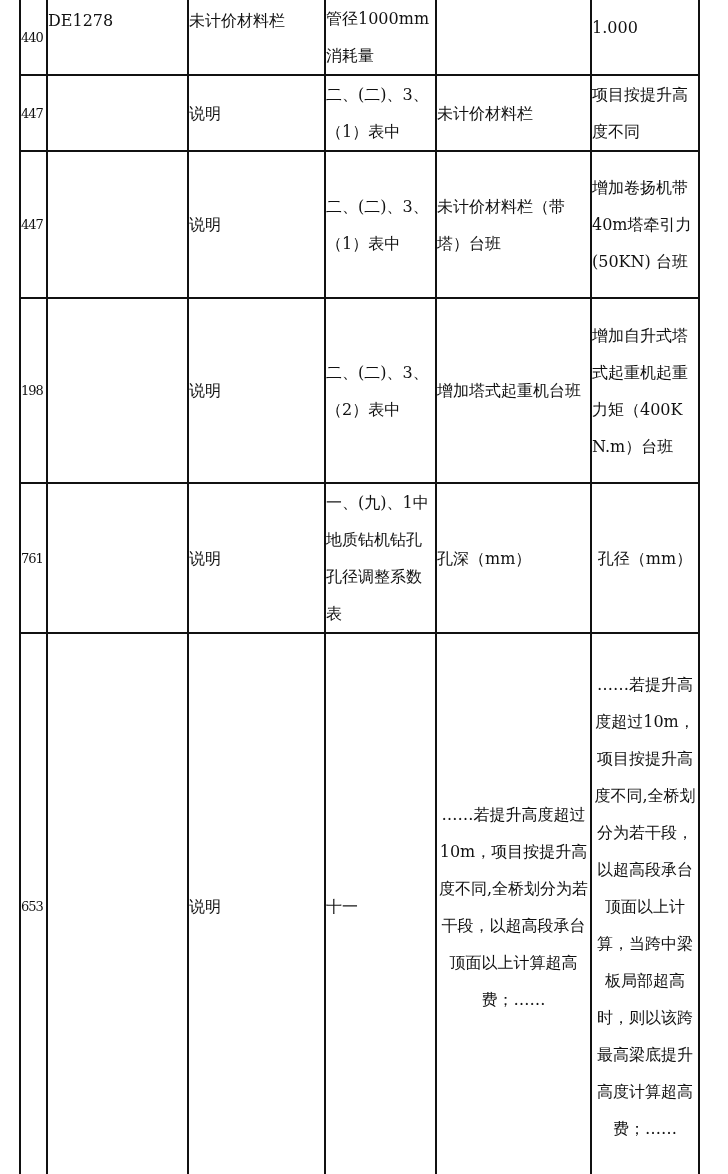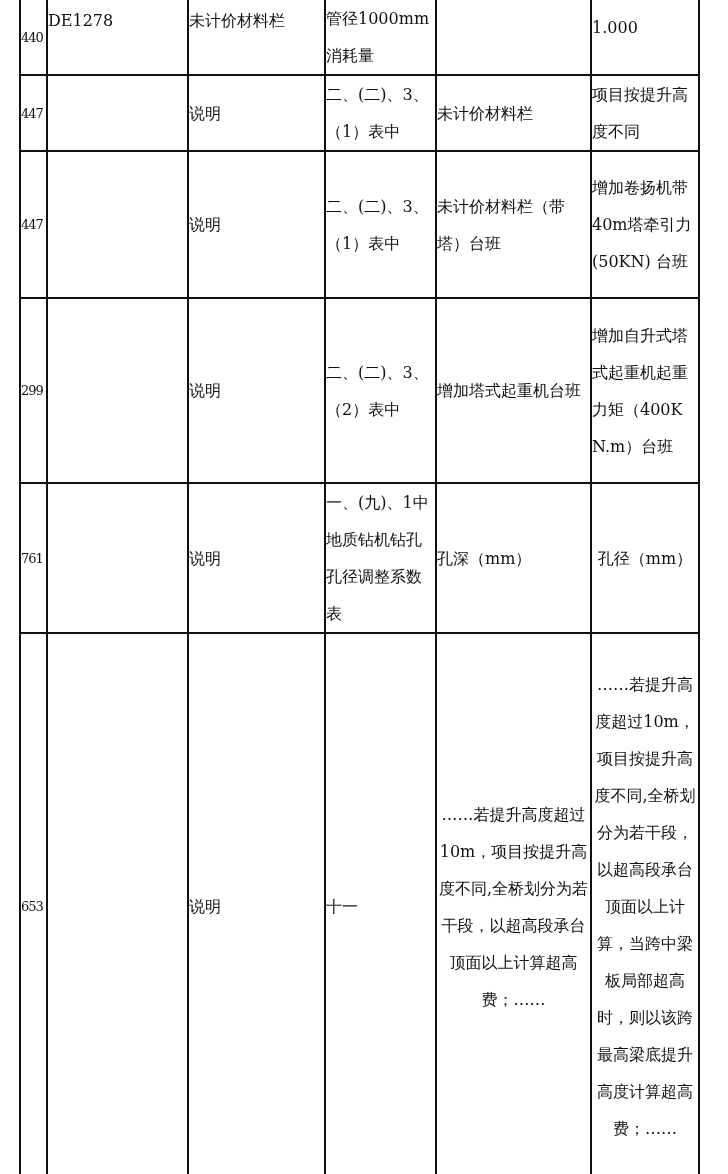--- a/index.html
+++ b/index.html
@@ -45,21 +45,21 @@
     </tr>
     <tr style="height:147px">
       <td class="num">447</td>
       <td></td>
       <td>说明</td>
       <td>二、(二)、3、（1）表中</td>
       <td>未计价材料栏（带塔）台班</td>
       <td>增加卷扬机带40m塔牵引力(50KN) 台班</td>
     </tr>
     <tr style="height:185px">
-      <td class="num">299</td>
+      <td class="num">198</td>
       <td></td>
       <td>说明</td>
       <td>二、(二)、3、（2）表中</td>
       <td>增加塔式起重机台班</td>
       <td>增加自升式塔式起重机起重力矩（400KN.m）台班</td>
     </tr>
     <tr style="height:147px">
       <td class="num">761</td>
       <td></td>
       <td>说明</td>

